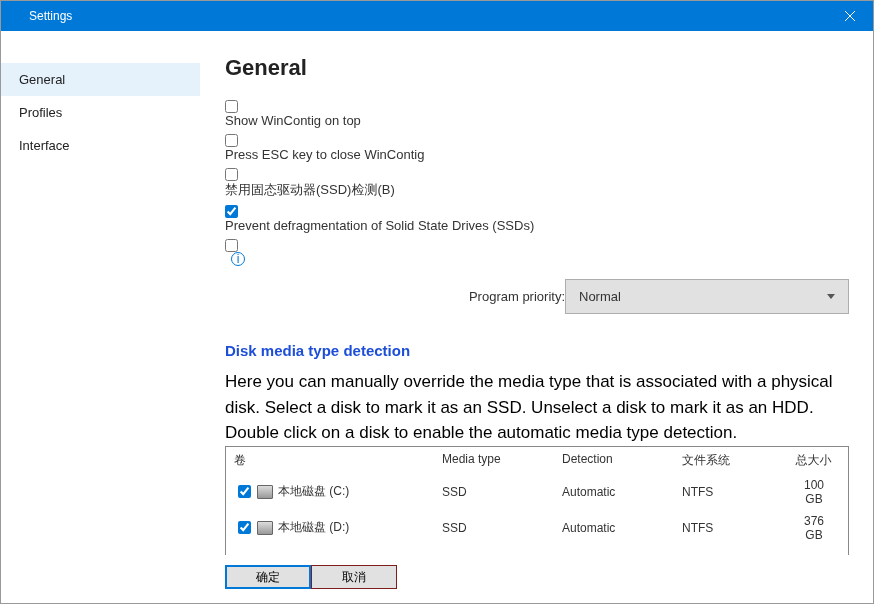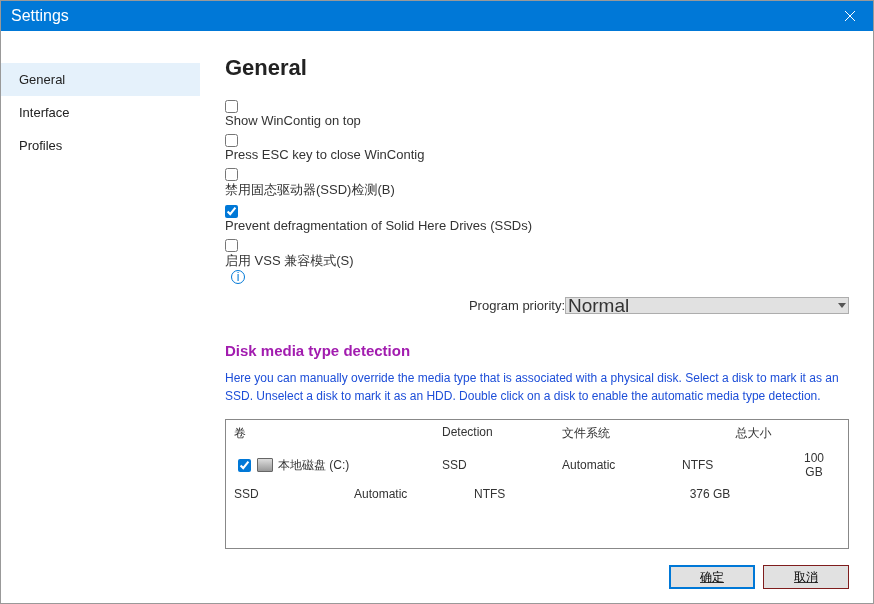--- a/index.html
+++ b/index.html
@@ -1,129 +1,134 @@
 <!DOCTYPE html>
 <html><head>
 <meta charset="utf-8">
 <style>
 * { box-sizing: border-box; margin: 0; padding: 0; }
 body { font-family: "Segoe UI", "Microsoft YaHei", sans-serif; font-size: 13px; color: #333; background: #fff; }
 .window { width: 874px; height: 604px; border: 1px solid #999; display: flex; flex-direction: column; overflow: hidden; }
 .titlebar { height: 30px; background: #0078d7; color: #fff; display: flex; align-items: center; padding-left: 10px; }
-.titlebar-text { flex: 1; font-size: 16px; }
+.titlebar-text { flex: 1; font-size: 12px; margin-left: 18px; }
 .titlebar-close { width: 46px; height: 30px; display: flex; align-items: center; justify-content: center; cursor: pointer; }
 .close-x { width: 10px; height: 10px; }
 .body { flex: 1; display: flex; overflow: hidden; }
 .sidebar { width: 200px; padding-top: 32px; border-right: 1px solid transparent; }
 .sidebar-item { padding: 9px 18px; cursor: pointer; font-size: 13px; color: #222; }
 .sidebar-item.active { background: #e5f1fb; }
 .content { flex: 1; padding: 24px 24px 14px 24px; display: flex; flex-direction: column; overflow: hidden; }
 .content-scroll { flex: 1; overflow: hidden; }
 h1.section-title { font-size: 22px; font-weight: 700; margin-bottom: 16px; color: #222; }
-h2.subsection-title { font-size: 15px; font-weight: 700; margin: 28px 0 10px; color: #a21caf; }
+h2.subsection-title { font-size: 15px; font-weight: 700; margin: 28px 0 10px; color: #1d4ed8; }
 .checkbox-row { display: flex; padding: 3px 0; font-size: 13px; flex-direction: column; }
 .checkbox-row input[type=checkbox] { margin-right: 8px; width: 13px; height: 13px; accent-color: #0078d7; }
 .info-icon { color: #0078d7; margin-left: 6px; font-size: 12px; display: inline-flex; align-items: center; justify-content: center; width: 14px; height: 14px; border: 1px solid #0078d7; border-radius: 50%; cursor: pointer; }
 .priority-row { display: flex; align-items: center; margin-top: 10px; text-align: right; }
 .priority-label { flex: 0 0 340px; }
-.priority-select { flex: 1; height: 17px; border: 1px solid #adadad; background: #e1e1e1; padding: 0 2px; display: flex; align-items: center; justify-content: space-between; font-size: 19px; cursor: pointer; }
+.priority-select { flex: 1; height: 35px; border: 1px solid #adadad; background: #e1e1e1; padding: 0 13px; display: flex; align-items: center; justify-content: space-between; font-size: 13px; cursor: pointer; }
 .chev-down { width: 0; height: 0; border-left: 4px solid transparent; border-right: 4px solid transparent; border-top: 5px solid #555; }
-.desc-text { color: #1d4ed8; font-size: 12px; line-height: 1.5; margin-bottom: 14px; }
+.desc-text { color: #000000; font-size: 17px; line-height: 1.5; }
 .disk-table { border: 1px solid #888; width: 100%; height: 130px; }
 .disk-header { display: flex; background: #fff; }
 .disk-header .col { padding: 5px 8px; font-size: 12px; color: #333; border-right: 1px solid transparent; }
 .disk-body .row { display: flex; align-items: center; padding: 2px 0; }
 .disk-body .row .col { padding: 2px 8px; font-size: 12px; }
 .col-vol { flex: 0 0 208px; display: flex; align-items: center; }
 .col-media { flex: 0 0 120px; }
 .col-detect { flex: 0 0 120px; }
 .col-fs { flex: 0 0 112px; }
 .col-size { flex: 1; text-align: center; padding-right: 14px !important; }
 .disk-body .col-vol input[type=checkbox] { margin: 0 6px 0 4px; width: 13px; height: 13px; accent-color: #0078d7; }
 .disk-icon { width: 16px; height: 14px; margin-right: 5px; display: inline-block; background: linear-gradient(#ddd,#999); border: 1px solid #666; border-radius: 1px; position: relative; }
-.footer { display: flex; justify-content: flex-end; gap: 8px; padding-top: 10px; margin-top: auto; text-decoration: underline; }
+.footer { display: flex; justify-content: flex-start; padding-top: 10px; margin-top: auto; }
 .btn { width: 86px; height: 24px; border: 1px solid #7f1d1d; background: #e1e1e1; font-size: 12px; cursor: pointer; }
 .btn.primary { border: 2px solid #0078d7; }
 </style>
 </head>
 <body>
 
 <div class="window">
   <div class="titlebar">
     <span class="titlebar-text">Settings</span>
     <div class="titlebar-close">
       <svg class="close-x" viewBox="0 0 10 10">
           <line x1="0" y1="0" x2="10" y2="10" stroke="#fff" stroke-width="1"></line>
           <line x1="10" y1="0" x2="0" y2="10" stroke="#fff" stroke-width="1"></line>
         </svg>
     </div>
   </div>
   <div class="body">
     <div class="sidebar">
       <div class="sidebar-item active">General</div>
+      <div class="sidebar-item">Profiles</div>
       <div class="sidebar-item">Interface</div>
-      <div class="sidebar-item">Profiles</div>
     </div>
     <div class="content">
       <div class="content-scroll">
         <h1 class="section-title">General</h1>
 
         <label class="checkbox-row">
           <input type="checkbox" style="">
           <span>Show WinContig on top</span>
         </label>
         <label class="checkbox-row">
           <input type="checkbox" style="">
           <span>Press ESC key to close WinContig</span>
         </label>
         <label class="checkbox-row">
           <input type="checkbox" style="">
           <span>禁用固态驱动器(SSD)检测(B)</span>
         </label>
         <label class="checkbox-row">
           <input type="checkbox" checked="" style="">
-          <span>Prevent defragmentation of Solid Here Drives (SSDs)</span>
+          <span>Prevent defragmentation of Solid State Drives (SSDs)</span>
         </label>
         <label class="checkbox-row">
           <input type="checkbox" style="">
-          <span>启用 VSS 兼容模式(S)</span>
           <span class="info-icon">i</span>
         </label>
 
         <div class="priority-row">
           <span class="priority-label">Program priority:</span>
           <div class="priority-select">
             <span>Normal</span>
             <span class="chev-down"></span>
           </div>
         </div>
 
         <h2 class="subsection-title">Disk media type detection</h2>
         <p class="desc-text">Here you can manually override the media type that is associated with a physical disk. Select a disk to mark it as an SSD. Unselect a disk to mark it as an HDD. Double click on a disk to enable the automatic media type detection.</p>
 
         <div class="disk-table">
           <div class="disk-header">
             <div class="col col-vol">卷</div>
+            <div class="col col-media">Media type</div>
             <div class="col col-detect">Detection</div>
             <div class="col col-fs">文件系统</div>
             <div class="col col-size">总大小</div>
           </div>
           <div class="disk-body">
             <div class="row">
               <div class="col col-vol">
                 <input type="checkbox" checked="" style="">
                 <span class="disk-icon"></span>
                 <span>本地磁盘 (C:)</span>
               </div>
               <div class="col col-media">SSD</div>
               <div class="col col-detect">Automatic</div>
               <div class="col col-fs">NTFS</div>
               <div class="col col-size">100 GB</div>
             </div>
             <div class="row">
+              <div class="col col-vol">
+                <input type="checkbox" checked="" style="">
+                <span class="disk-icon"></span>
+                <span>本地磁盘 (D:)</span>
+              </div>
               <div class="col col-media">SSD</div>
               <div class="col col-detect">Automatic</div>
               <div class="col col-fs">NTFS</div>
               <div class="col col-size">376 GB</div>
             </div>
           </div>
         </div>
       </div>
 
       <div class="footer">

